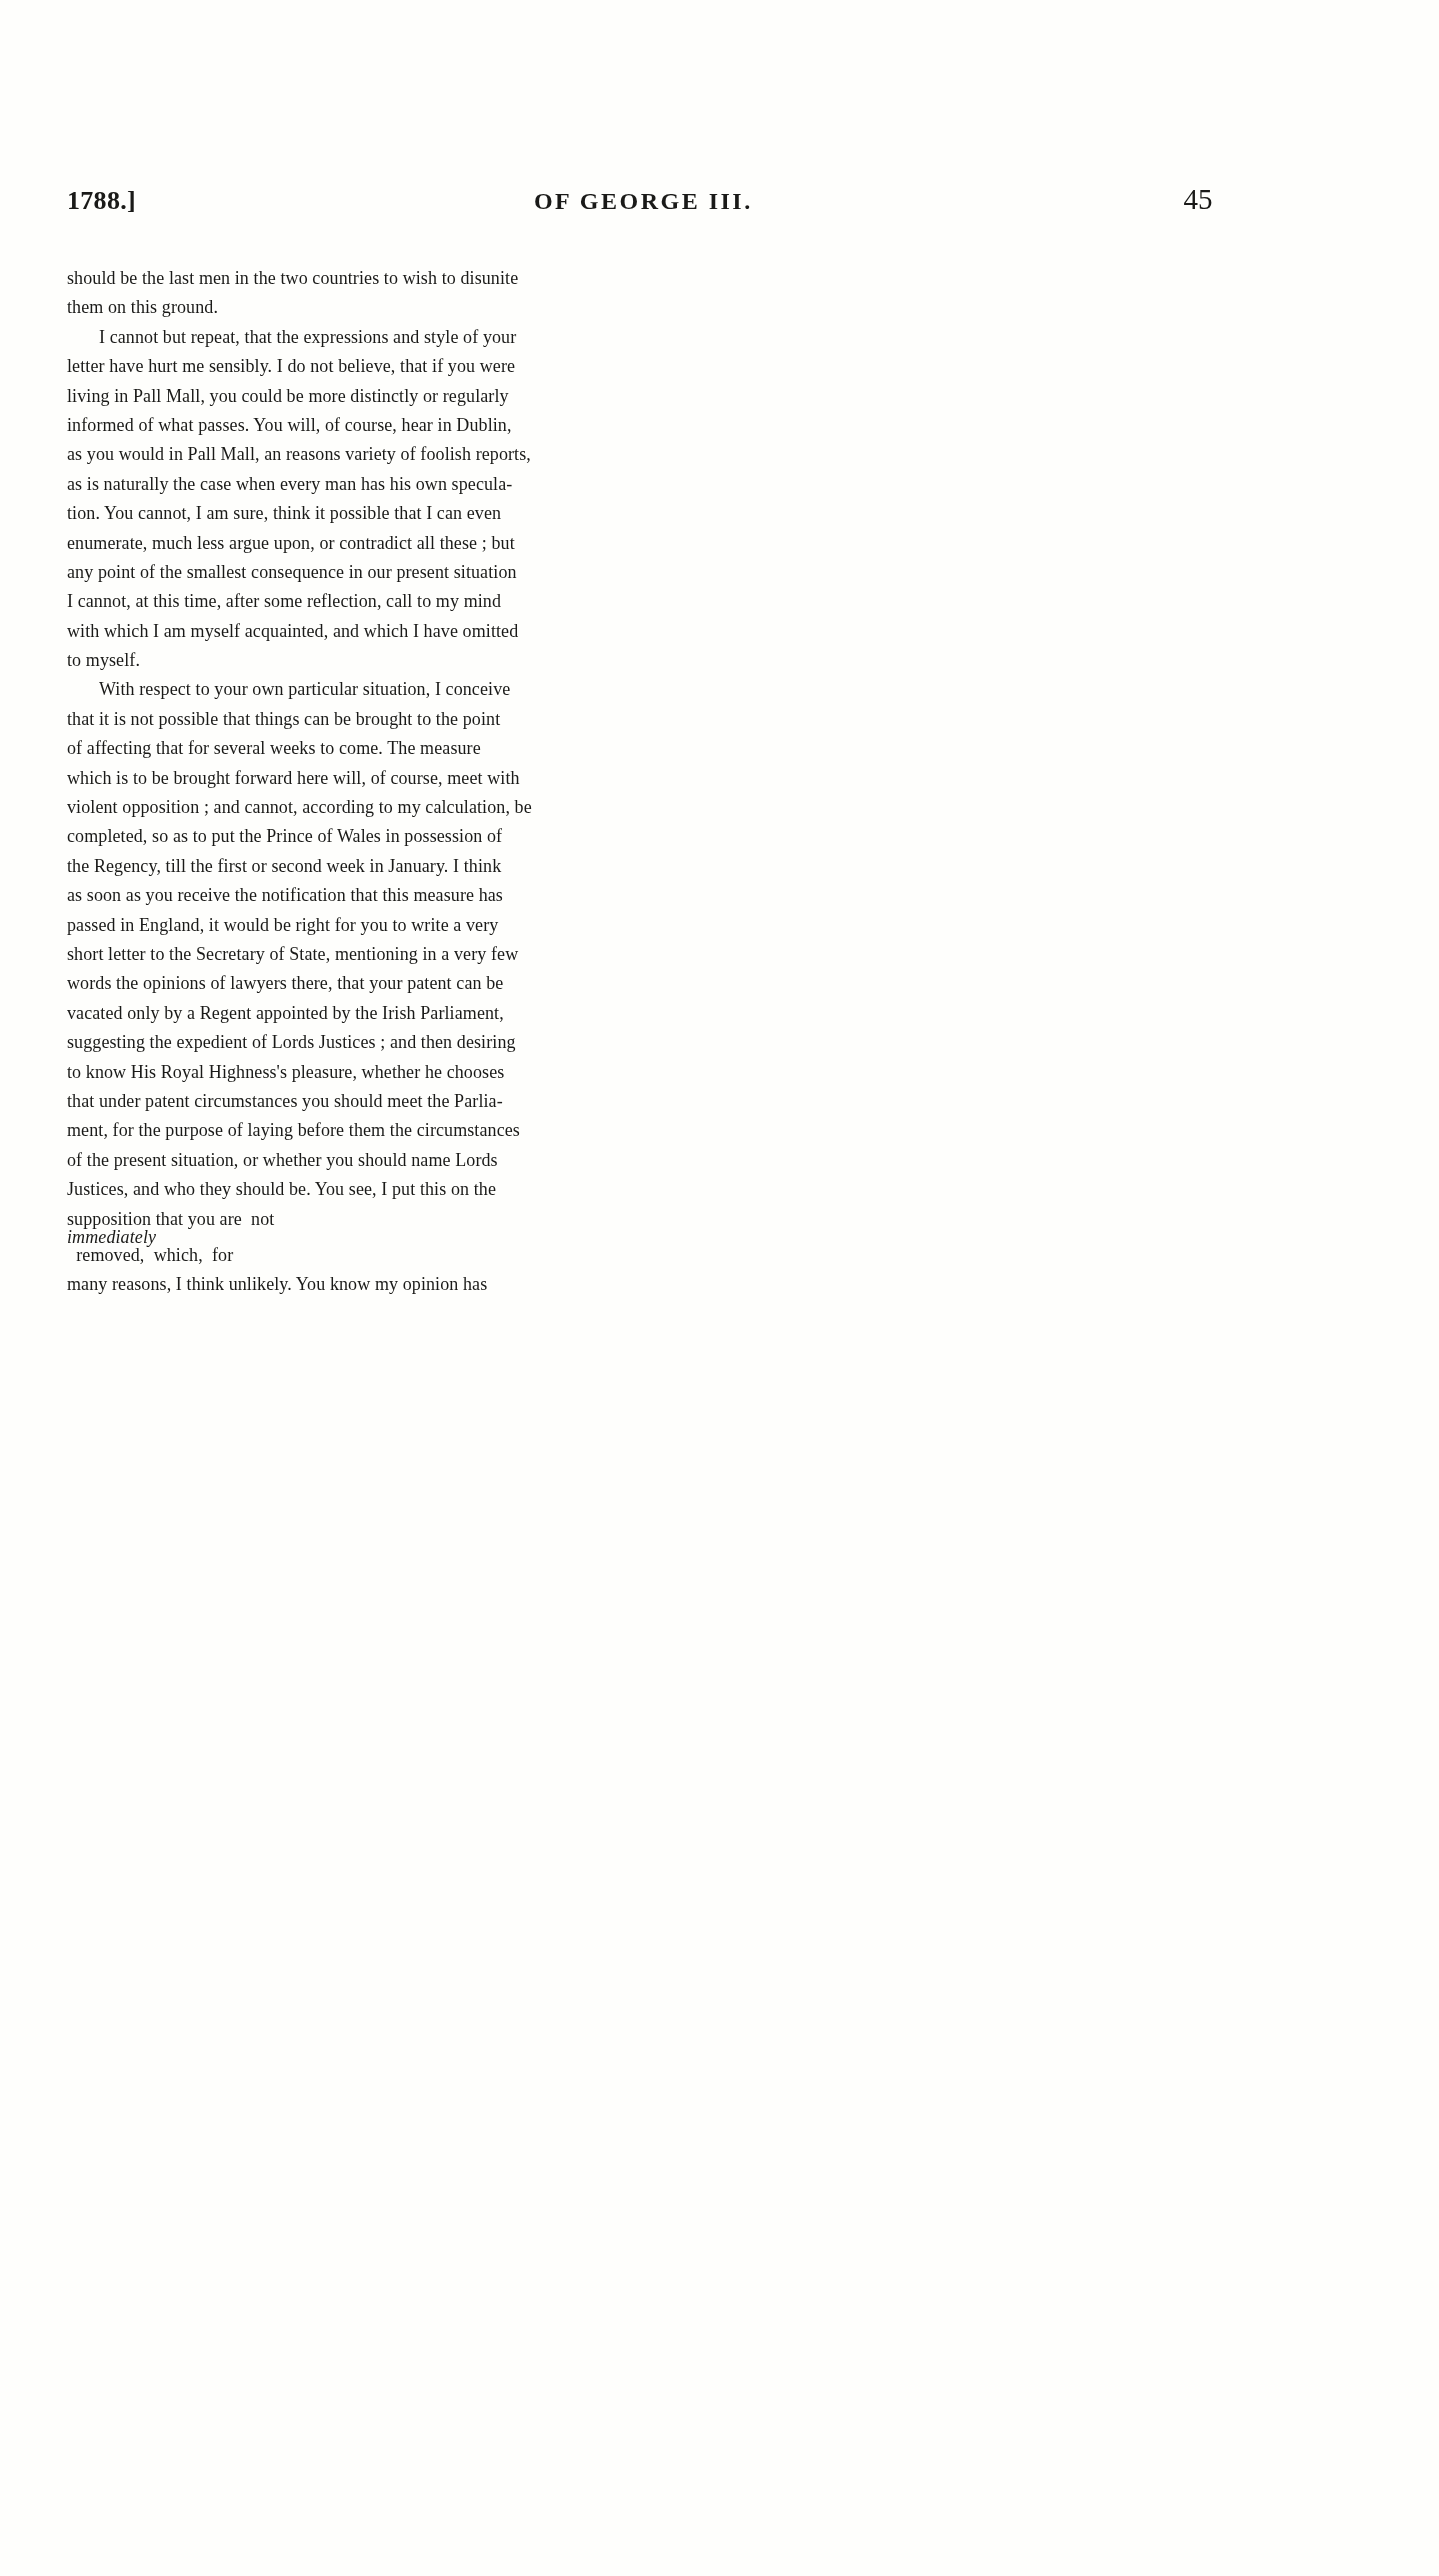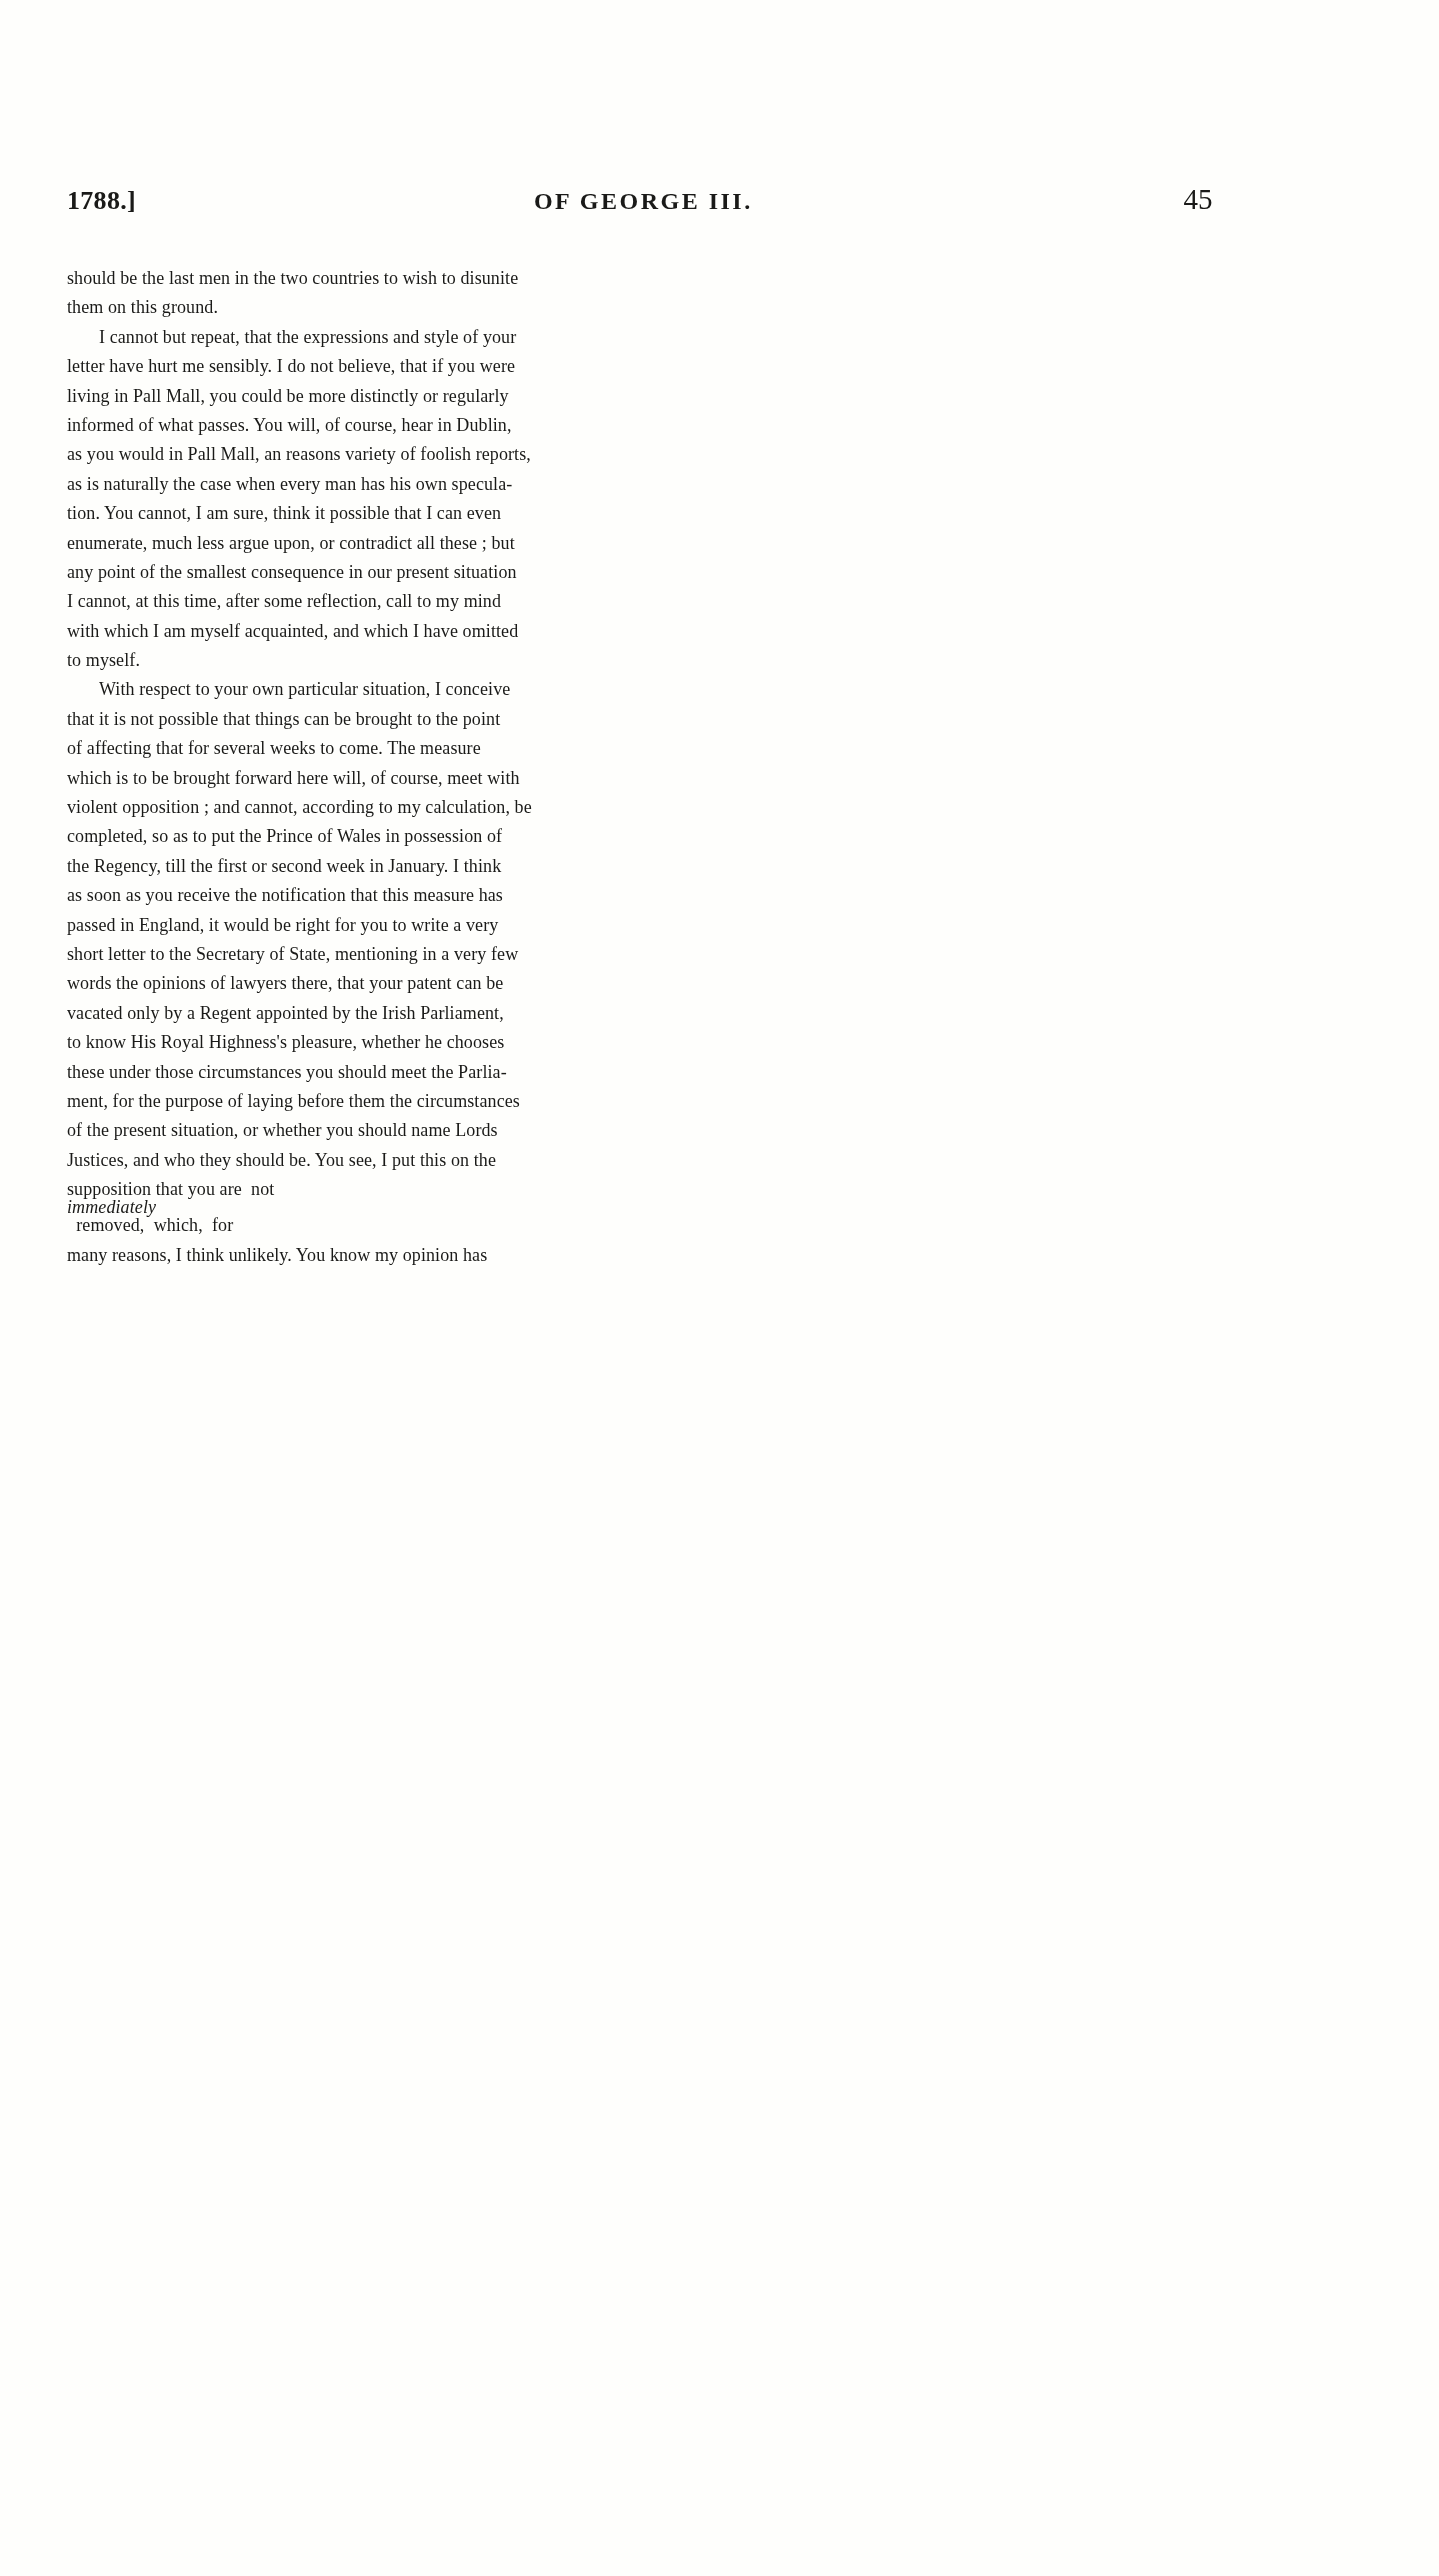--- a/index.html
+++ b/index.html
@@ -131,22 +131,23 @@
         <span class="line">of affecting  that  for  several  weeks  to  come.    The  measure</span>
         <span class="line">which is to be brought forward here will, of course, meet with</span>
         <span class="line">violent opposition ;  and cannot, according to my calculation, be</span>
         <span class="line">completed,  so  as  to  put  the  Prince  of  Wales  in  possession of</span>
         <span class="line">the Regency,  till the first or  second week in January.   I think</span>
         <span class="line">as  soon  as you  receive  the  notification  that  this  measure  has</span>
         <span class="line">passed in  England,  it would  be  right  for  you  to  write a very</span>
         <span class="line">short letter to the Secretary of  State,  mentioning in a very few</span>
         <span class="line">words  the  opinions of lawyers there,  that your patent can  be</span>
         <span class="line">vacated  only by a  Regent  appointed  by the  Irish  Parliament,</span>
+        <span class="line">suggesting  the  expedient  of  Lords Justices ;  and then desiring</span>
         <span class="line">to  know  His  Royal  Highness's  pleasure,  whether  he  chooses</span>
-        <span class="line">these  under  those  circumstances  you  should  meet  the  Parlia-</span>
+        <span class="line">that  under  patent  circumstances  you  should  meet  the  Parlia-</span>
         <span class="line">ment,  for the purpose of  laying before them the circumstances</span>
         <span class="line">of  the  present  situation,  or  whether  you  should  name  Lords</span>
         <span class="line">Justices, and who they should be.    You see,  I  put  this  on the</span>
         <span class="line justified">
           <span>supposition that you are&nbsp; not&nbsp; </span>
             <span class="ital">immediately</span>
             <span>&nbsp; removed,&nbsp; which,&nbsp; for</span>
         </span>
         <span class="line">many  reasons,  I  think  unlikely.   You know  my  opinion  has</span>
       </p>

